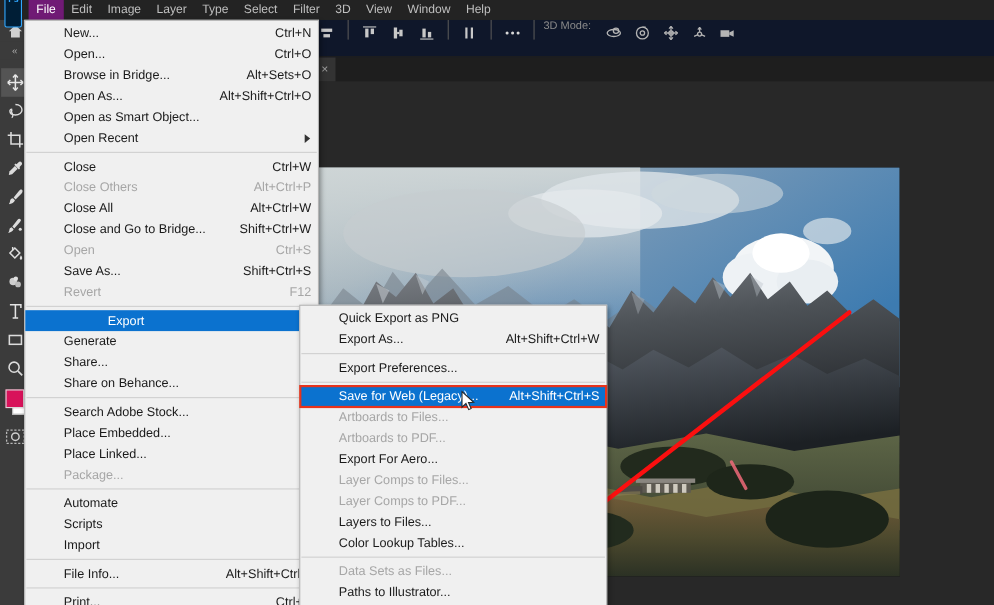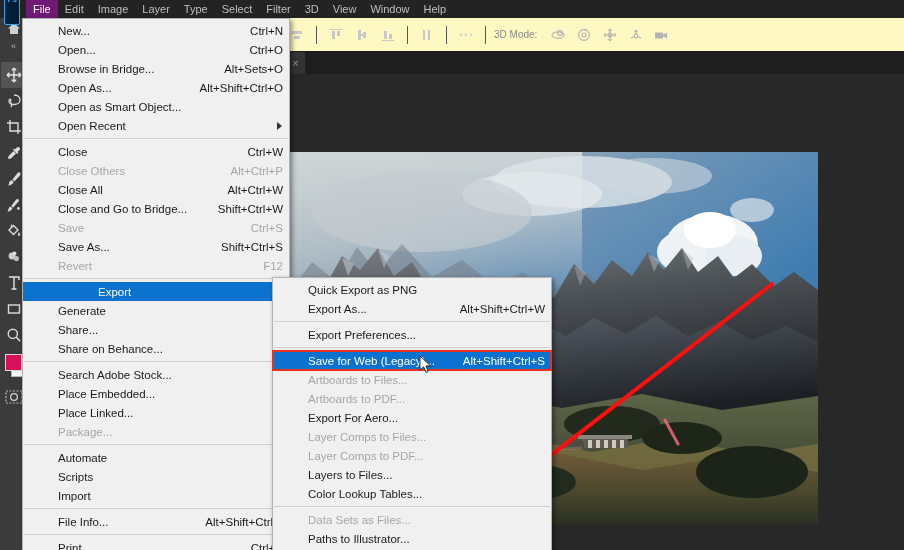--- a/index.html
+++ b/index.html
@@ -41,23 +41,23 @@
   }
   .menu-item.active {
     background: #701a75;
     color: #ffffff;
   }
 
   
   .optionsbar {
     position: absolute; top: 18px; left: 0;
     width: 904px; height: 34px;
-    background: #fef9c3;
+    background: #0f172a;
     border-bottom: 1px solid #1f1f1f;
-    display: flex; align-items: center;
+    display: flex; align-items: flex-start;
     z-index: 10;
   }
   .opt-icon {
     width: 26px; height: 24px;
     display: flex; align-items: center; justify-content: center;
     color: #c8c8c8;
   }
   .opt-sep {
     width: 1px; height: 18px; background: #565656; margin: 0 6px;
   }
@@ -584,21 +584,21 @@
         <span class="lbl">Close All</span>
         <span class="spacer"></span>
         <span class="sc">Alt+Ctrl+W</span>
       </div>
       <div class="mrow">
         <span class="lbl">Close and Go to Bridge...</span>
         <span class="spacer"></span>
         <span class="sc">Shift+Ctrl+W</span>
       </div>
       <div class="mrow disabled">
-        <span class="lbl">Save</span>
+        <span class="lbl">Open</span>
         <span class="spacer"></span>
         <span class="sc">Ctrl+S</span>
       </div>
       <div class="mrow">
         <span class="lbl">Save As...</span>
         <span class="spacer"></span>
         <span class="sc">Shift+Ctrl+S</span>
       </div>
       <div class="mrow disabled">
         <span class="lbl">Revert</span>

